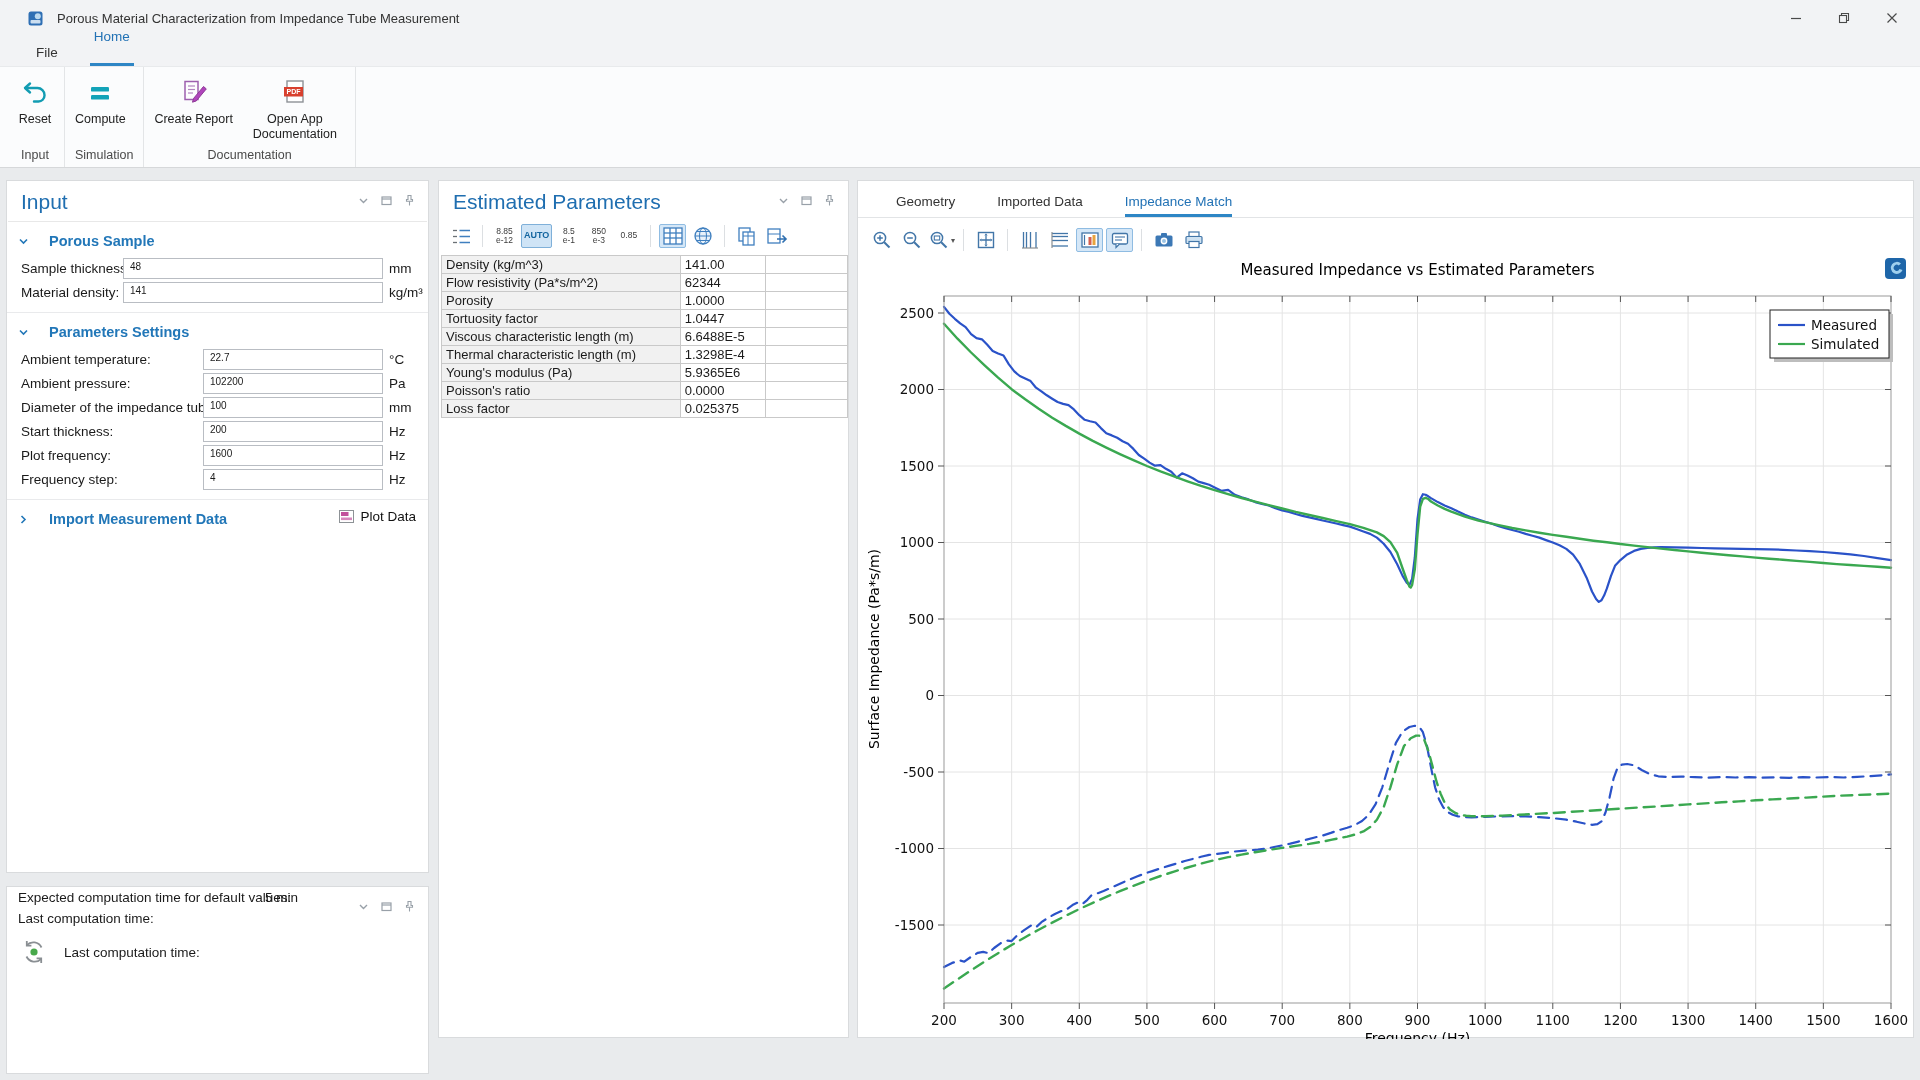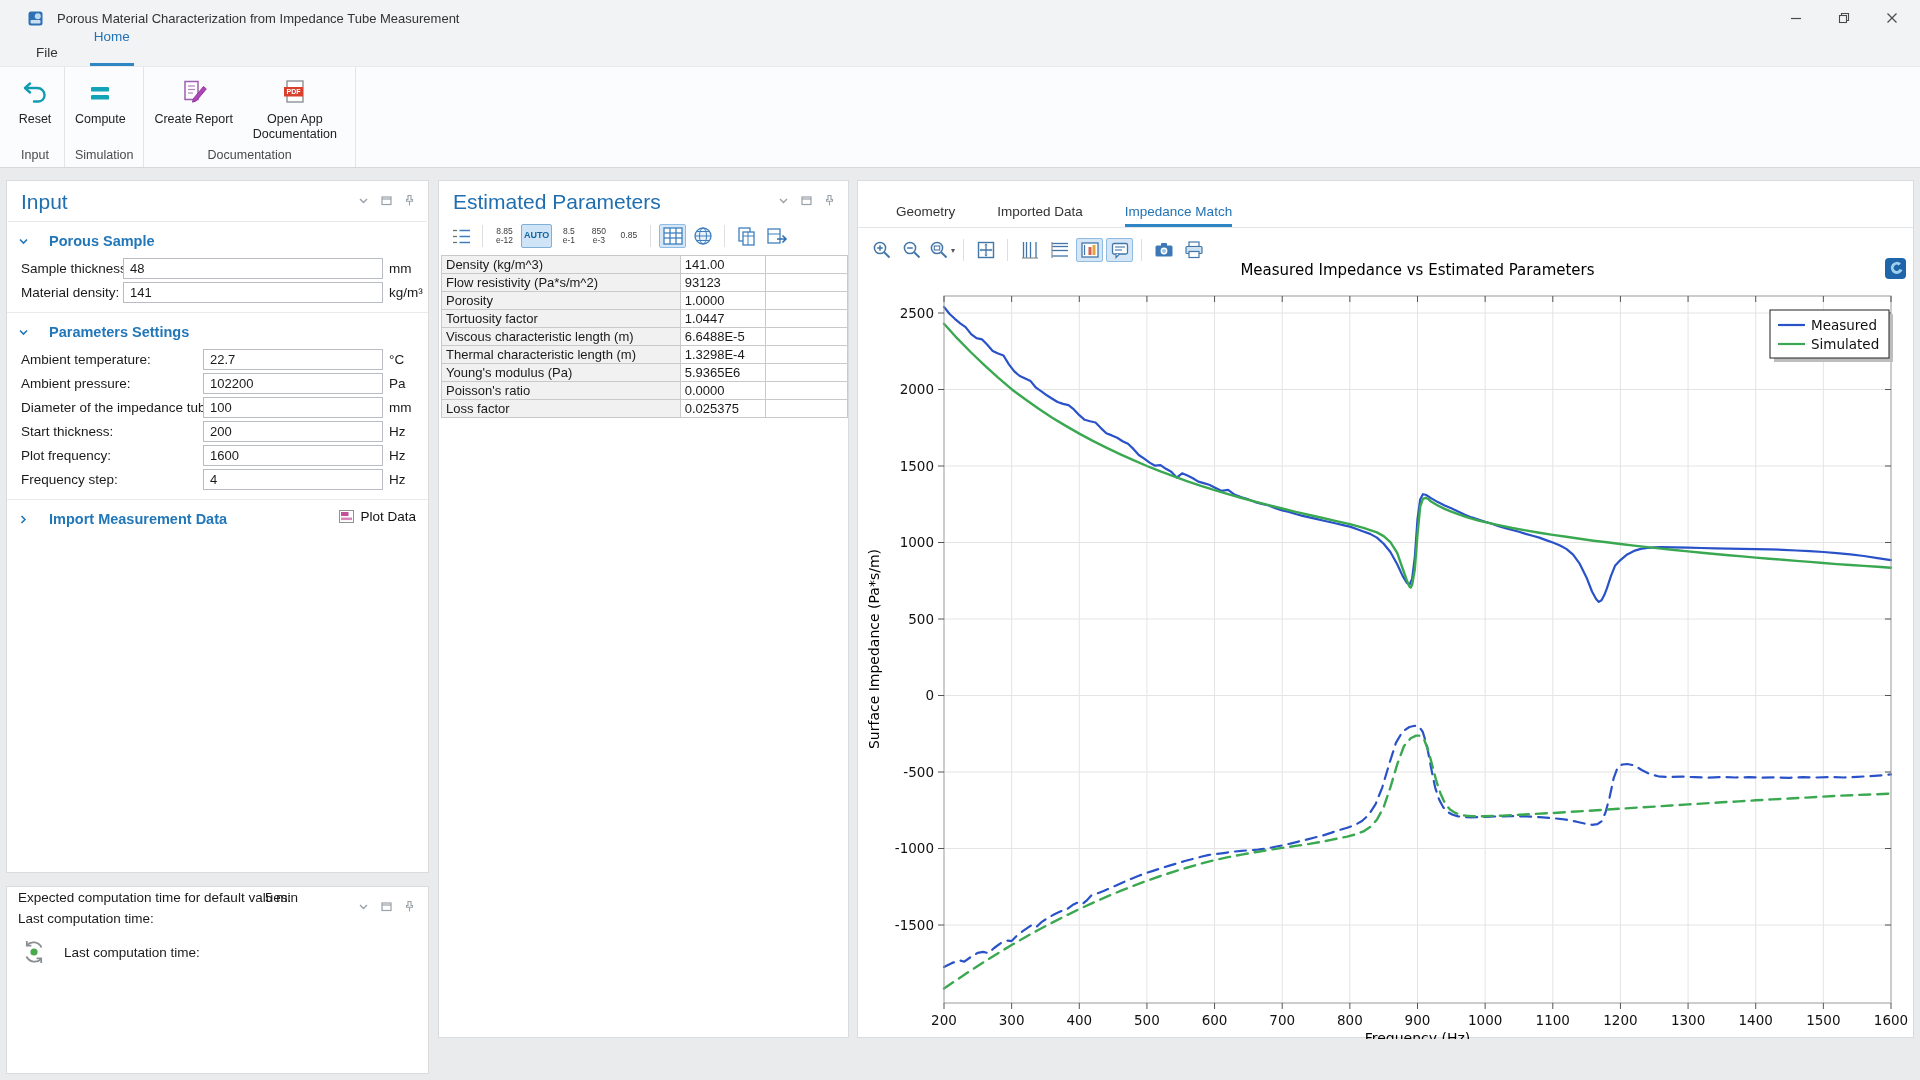--- a/index.html
+++ b/index.html
@@ -35,21 +35,21 @@
   #panel-graphics{left:857px;top:180px;width:1057px;height:858px;}
   .panel-title{font-size:21px;color:#1f6eb0;padding:9px 0 7px 14px;font-weight:400;}
   .panel-hdr-icons{position:absolute;top:13px;right:12px;display:flex;gap:10px;}
   .phi{display:flex;}
   .title-sep{border-top:1px solid #e8e8e8;margin:0 1px;}
 
   
   .section-header{display:flex;align-items:center;gap:20px;padding:11px 14px 7px 11px;color:#2277b8;font-weight:bold;font-size:14.5px;position:relative;}
   .form-row{position:relative;height:23px;margin:1px 0;}
   .form-row .flabel{position:absolute;left:14px;top:4px;}
-  .form-row .vbox{position:absolute;top:1px;height:21px;border:1px solid #b9bdc3;background:#fff;font-size:13px;padding:2px 0 0 6px;}
+  .form-row .vbox{position:absolute;top:1px;height:21px;border:1px solid #b9bdc3;background:#fff;font-size:10px;padding:2px 0 0 6px;}
   .form-row .funit{position:absolute;left:382px;top:4px;}
   .section-sep{border-top:1px solid #e9eaec;margin:8px 0 0;}
   #plot-data-btn{position:absolute;right:12px;top:9px;display:flex;align-items:center;gap:6px;font-weight:normal;color:#111;font-size:13.5px;}
 
   
   .ss-line{position:relative;padding:3px 10px 3px 11px;}
   .ss-line .ss-val{position:absolute;left:258px;top:3px;}
   .refresh-row{display:flex;align-items:center;gap:16px;padding:9px 0 0 13px;}
 
   
@@ -59,21 +59,21 @@
   .tb-btn.active{background:#d5e7f7;border:1px solid #8fbce2;}
   .tb-textbtn{min-width:27px;height:24px;display:flex;flex-direction:column;align-items:center;justify-content:center;font-size:8.5px;line-height:1.08;color:#3c3c3c;border:1px solid transparent;border-radius:2px;padding:0 2px;}
   .tb-textbtn.active{background:#cfe4f6;border:1px solid #7fb0d9;color:#14659f;font-weight:bold;font-size:9px;}
   #est-table{border-collapse:collapse;margin:2px 0 0 2px;table-layout:fixed;}
   #est-table td{border:1px solid #c9c9c9;height:18px;font-size:13px;padding:0 4px;overflow:hidden;white-space:nowrap;}
   #est-table td.pname{width:239px;background:#f1f1f1;}
   #est-table td.pval{width:85px;background:#fff;}
   #est-table td.pextra{width:83px;background:#fff;}
 
   
-  #gfx-tabs{display:flex;height:47px;border-bottom:1px solid #e2e4e6;padding-left:38px;gap:42px;align-items:flex-end;}
+  #gfx-tabs{display:flex;height:37px;border-bottom:1px solid #e2e4e6;padding-left:38px;gap:42px;align-items:flex-end;}
   .gfx-tab{font-size:13.5px;color:#333;padding-bottom:8px;}
   .gfx-tab.active{color:#2272b5;border-bottom:3px solid #2e86c5;padding-bottom:5px;}
   #gfx-toolbar{display:flex;align-items:center;gap:3px;padding:8px 0 4px 10px;height:40px;}
   #chart-wrap{position:absolute;left:0;top:72px;width:1057px;height:786px;}
   #chart-svg text{font-family:"DejaVu Sans",sans-serif;}
 </style>
 </head>
 <body>
 
 <div id="titlebar">
@@ -413,21 +413,21 @@
     </div>
   <table id="est-table">
       <tbody>
         <tr>
           <td class="pname">Density (kg/m^3)</td>
           <td class="pval">141.00</td>
           <td class="pextra"></td>
         </tr>
         <tr>
           <td class="pname">Flow resistivity (Pa*s/m^2)</td>
-          <td class="pval">93123</td>
+          <td class="pval">62344</td>
           <td class="pextra"></td>
         </tr>
         <tr>
           <td class="pname">Porosity</td>
           <td class="pval">1.0000</td>
           <td class="pextra"></td>
         </tr>
         <tr>
           <td class="pname">Tortuosity factor</td>
           <td class="pval">1.0447</td>

